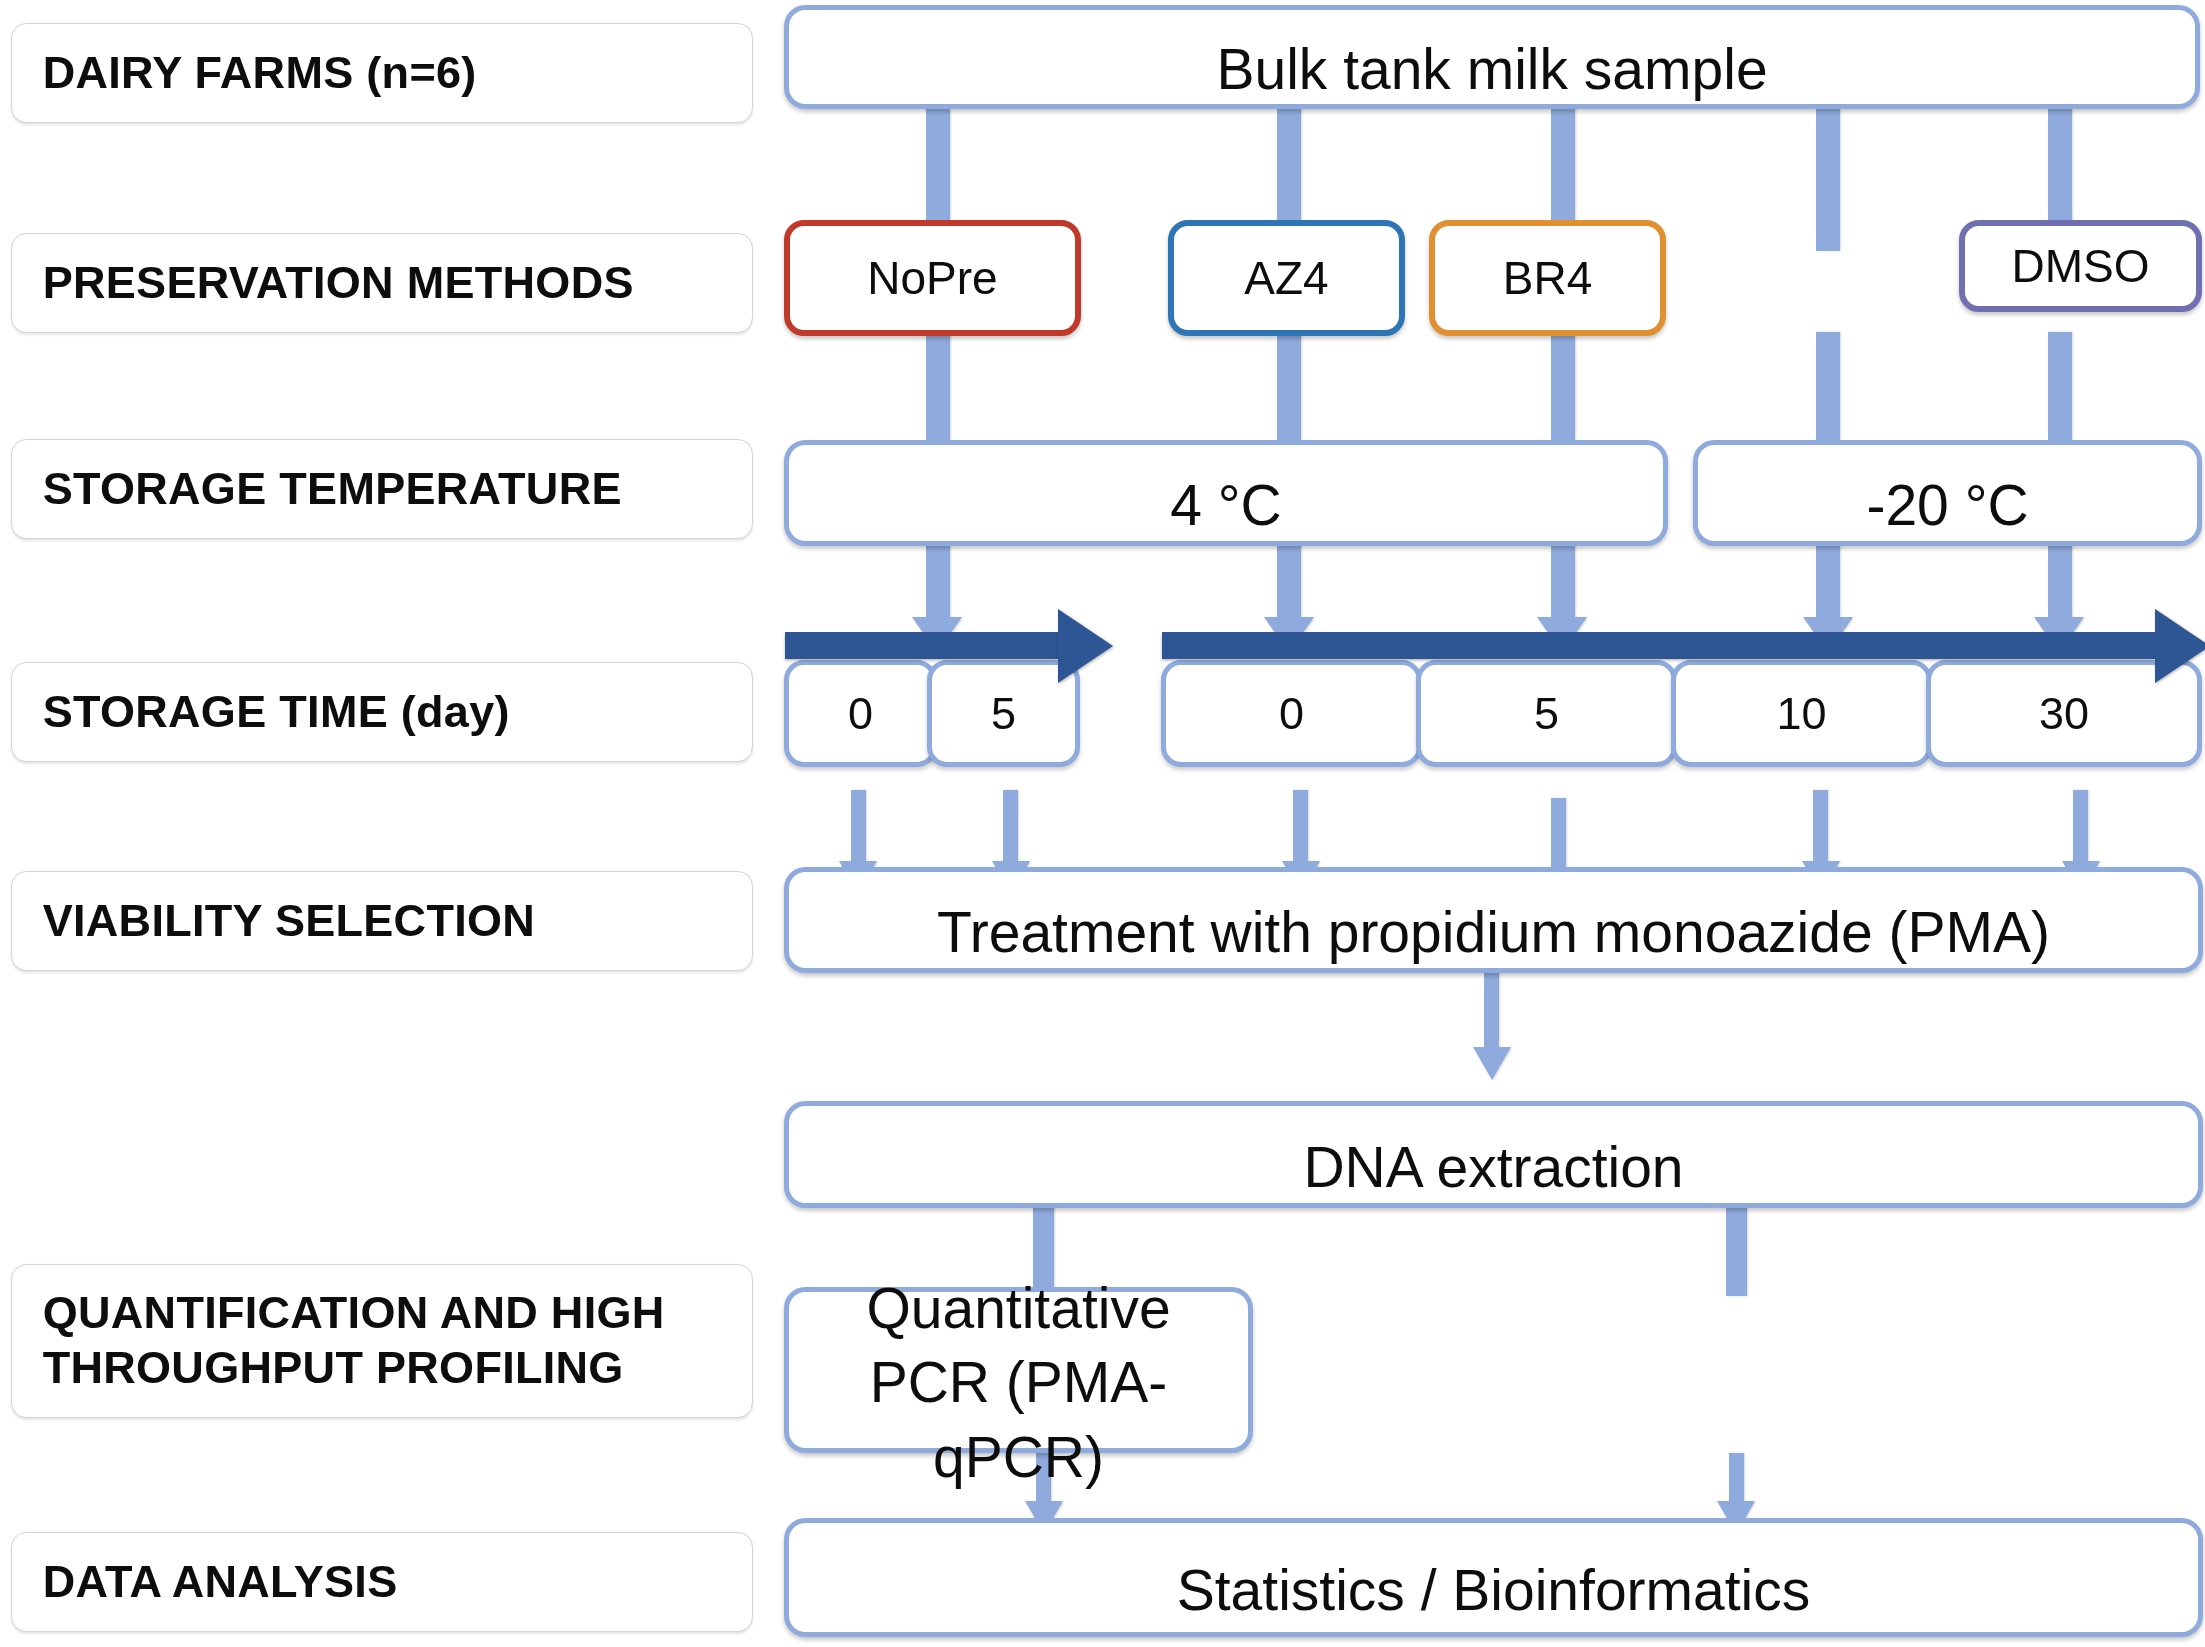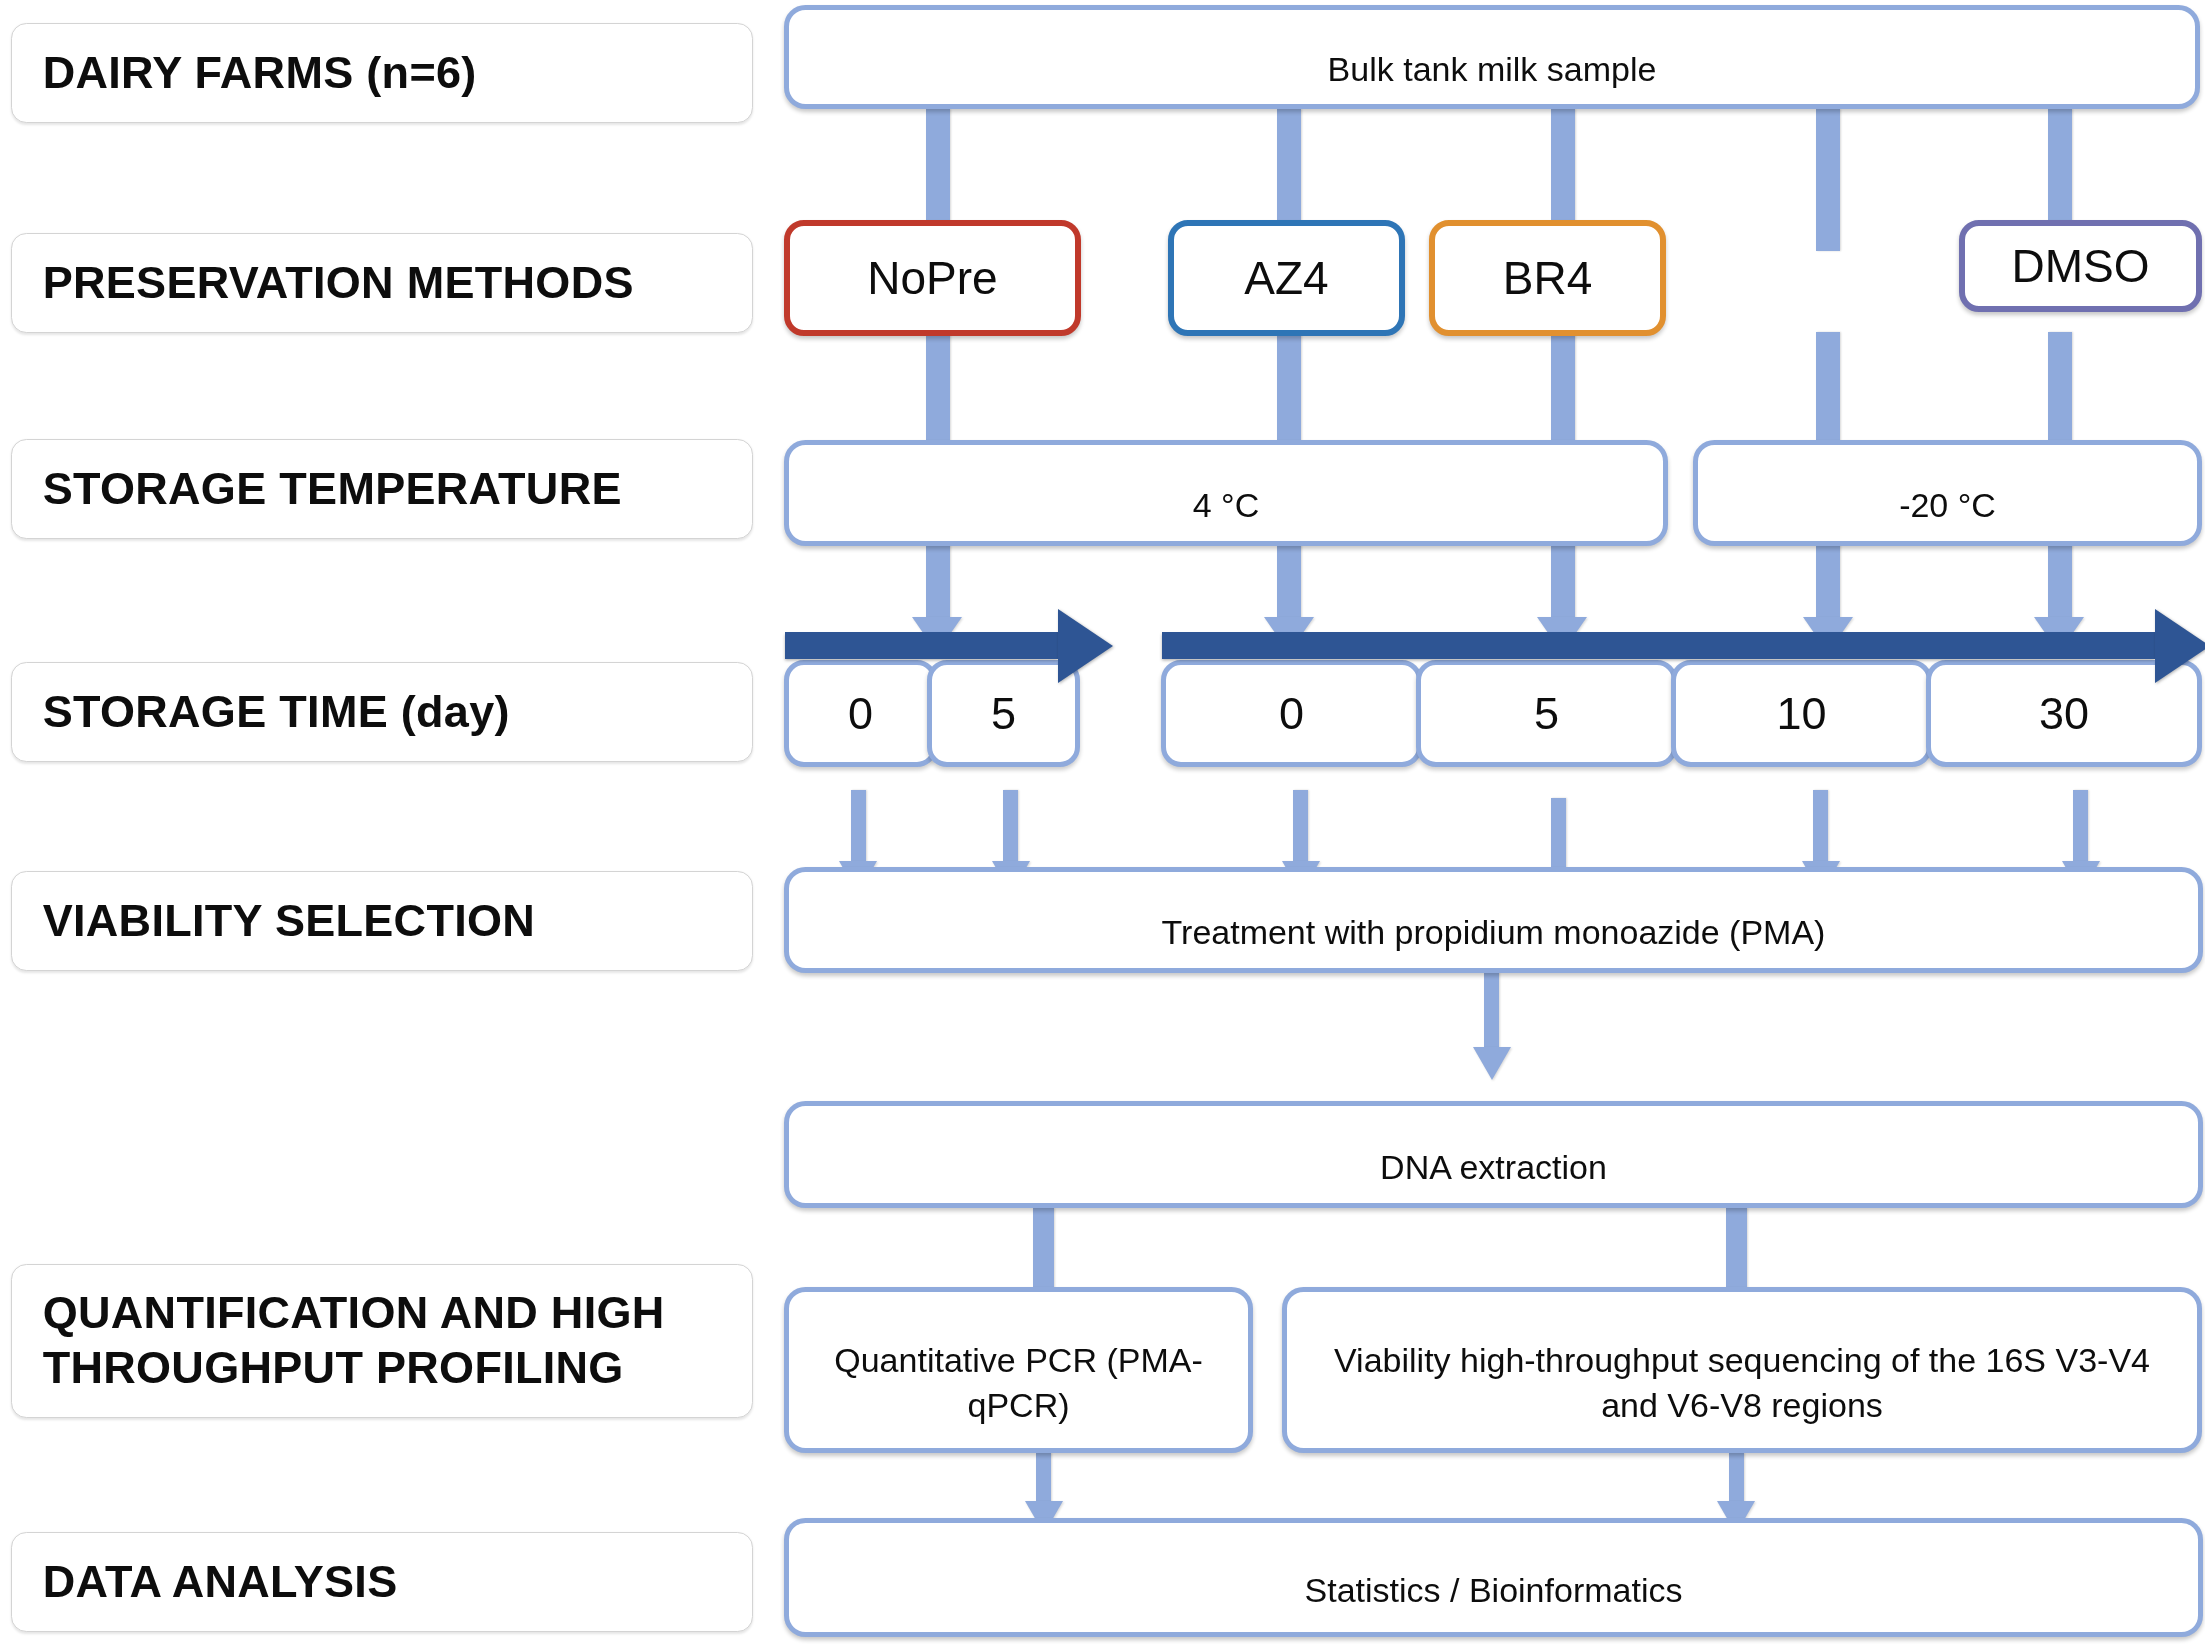--- a/index.html
+++ b/index.html
@@ -43,21 +43,21 @@
     border:5.3px solid #8FAADC;
     border-radius:21.4px;
     display:flex;
     align-items:center;
     justify-content:center;
     text-align:center;
     box-shadow:0 3px 4.2px rgba(0,0,0,0.22);
     z-index:5;
   }
   .blue-box .txt{
-    font-size:34px;
+    font-size:57px;
     color:#0d0d0d;
     line-height:1.30;
     margin-top:25px;
   }
 
   
   .pres-box{
     background:#ffffff;
     border-width:6.5px;
     border-style:solid;
@@ -269,23 +269,20 @@
   <div class="abs vbar" style="left:1726px; top:1208px; width:21.4px; height:88px;"></div>
 
   <div class="abs label-box" style="left:10.7px; top:1264px; width:742px; height:154px; padding-right:18px;">
     <span class="txt">QUANTIFICATION AND HIGH THROUGHPUT PROFILING</span>
   </div>
 
   <div class="abs blue-box" style="left:784px; top:1287px; width:469px; height:166px; padding:0 16.6px;">
     <span class="txt">Quantitative PCR (PMA-qPCR)</span>
   </div>
 
-  <div class="abs blue-box" style="left:1282px; top:1287px; width:920px; height:166px; padding:0 19px;">
-    <span class="txt">Viability high-throughput sequencing of the 16S V3-V4 and V6-V8 regions</span>
-  </div>
 
   <div class="abs arrow-shaft" style="left:1036px; top:1453px; width:15.4px; height:53px;"></div>
   <div class="abs arrow-head" style="left:1025px; top:1501px; border-left-width:19px; border-right-width:19px; border-top-width:33px;"></div>
 
   <div class="abs arrow-shaft" style="left:1729px; top:1453px; width:15.4px; height:53px;"></div>
   <div class="abs arrow-head" style="left:1717px; top:1501px; border-left-width:19px; border-right-width:19px; border-top-width:33px;"></div>
 
   <div class="abs label-box" style="left:10.7px; top:1532px; width:742px; height:100px;">
     <span class="txt">DATA ANALYSIS</span>
   </div>

